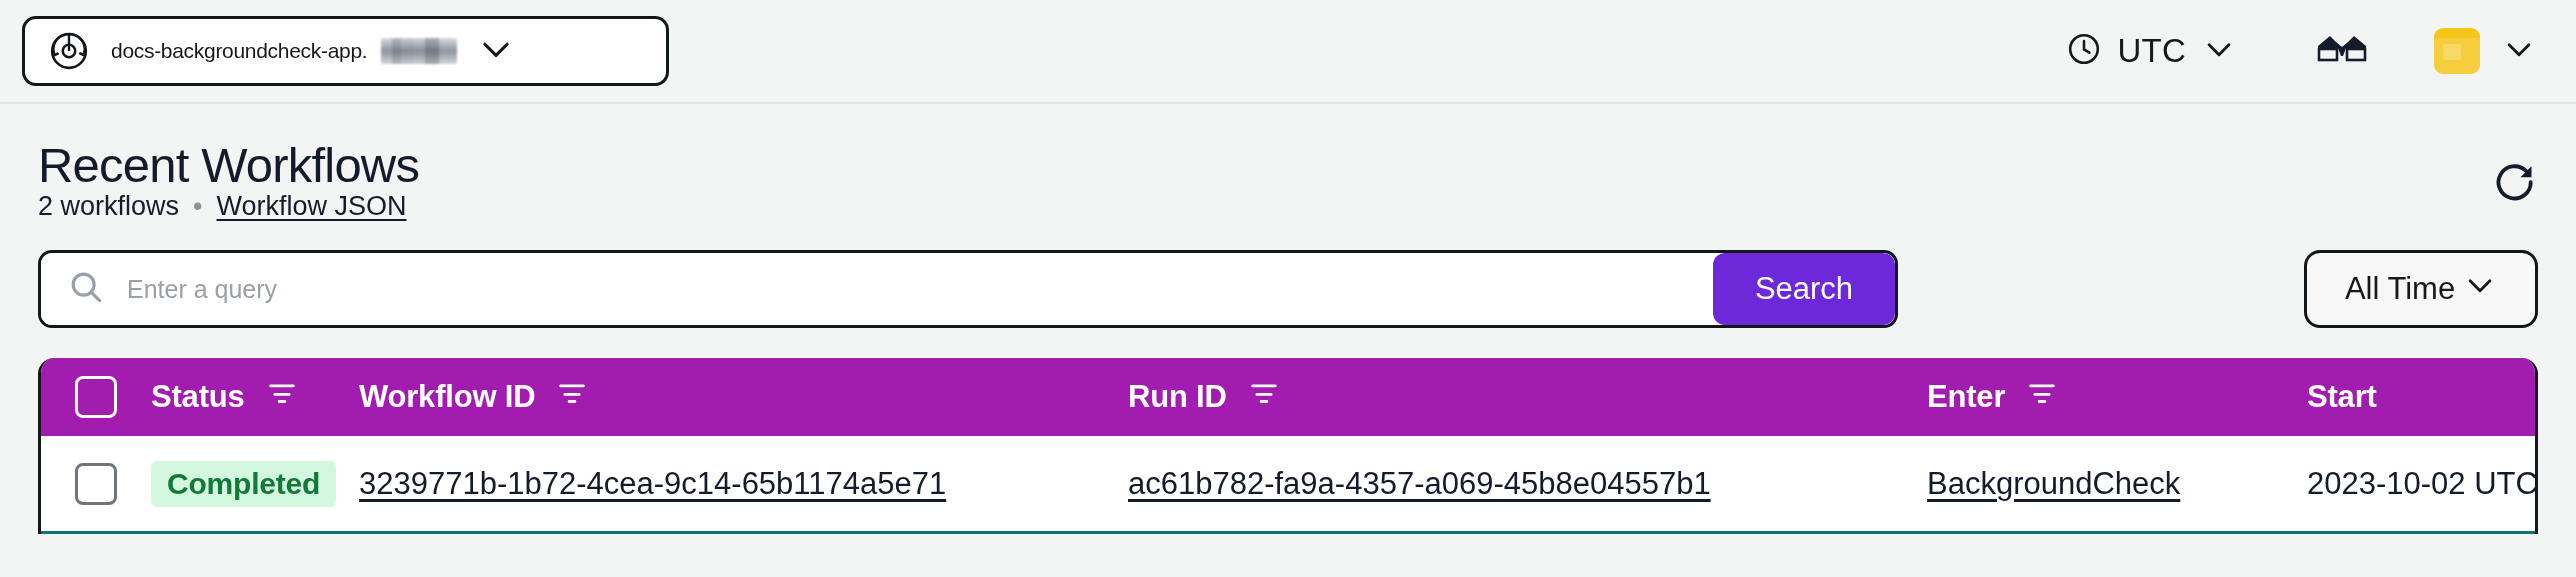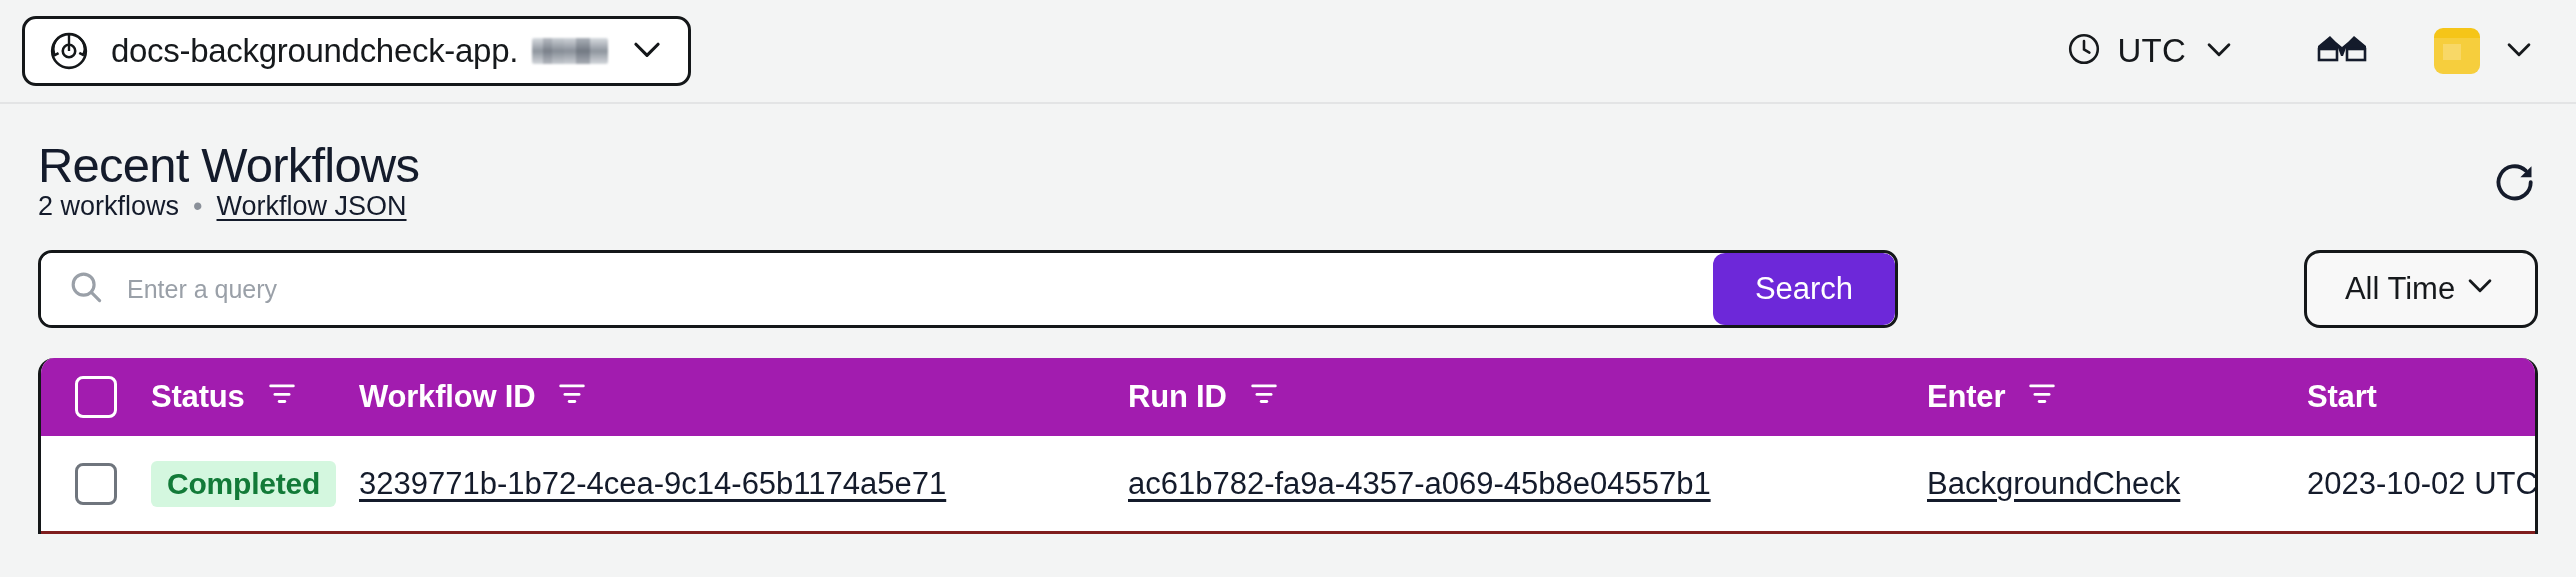--- a/index.html
+++ b/index.html
@@ -31,21 +31,21 @@
     height: 70px;
     padding: 0 22px 0 22px;
     background: #ffffff;
     border: 3px solid #141719;
     border-radius: 14px;
     min-width: 647px;
     cursor: pointer;
   }
   .ns-icon { width: 44px; height: 44px; flex: 0 0 44px; color: #141719; display:block; }
   .ns-label {
-    font-size: 33px;
+    font-size: 21px;
     color: #16191c;
     letter-spacing: -0.3px;
     white-space: nowrap;
   }
   .ns-blur {
     width: 76px; height: 26px;
     margin-left: -6px;
     border-radius: 2px;
     background:
       linear-gradient(90deg,
@@ -263,21 +263,21 @@
     border-radius: 8px;
     background: #ffffff;
     display: block;
     cursor: pointer;
   }
   .filter-icon { width: 34px; height: 34px; color: #ffffff; flex: 0 0 34px; cursor: pointer; }
 
   tbody tr {
     height: 96px;
     background: #ffffff;
-    border-bottom: 3px solid #7f1d1d;
+    border-bottom: 3px solid #0f766e;
   }
   tbody td {
     font-size: 31px;
     color: #141b2b;
     padding: 0;
     vertical-align: middle;
     white-space: nowrap;
     overflow: hidden;
   }
   td.col-check { padding-left: 34px !important; }

